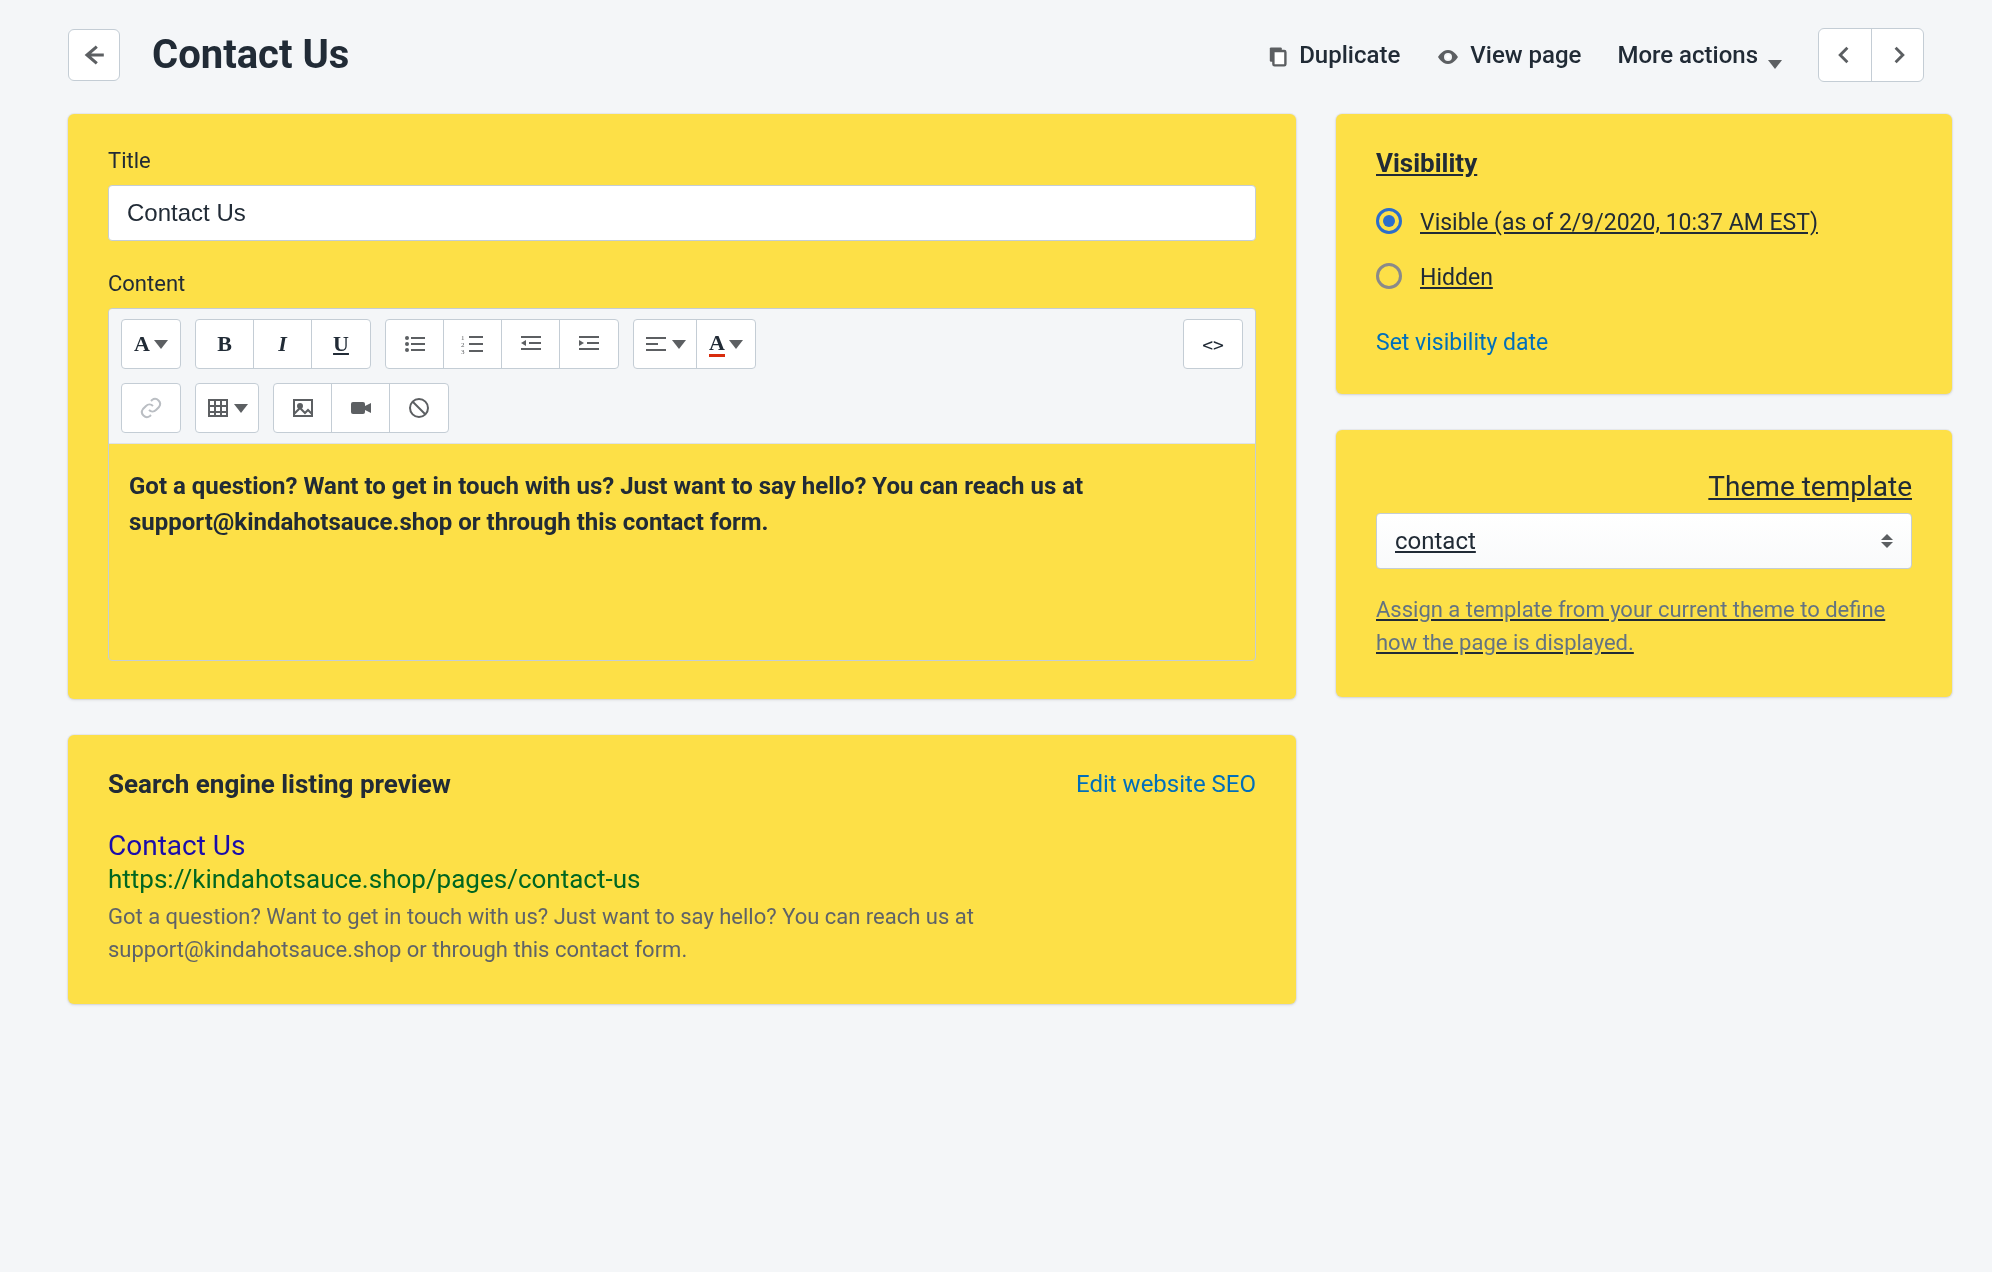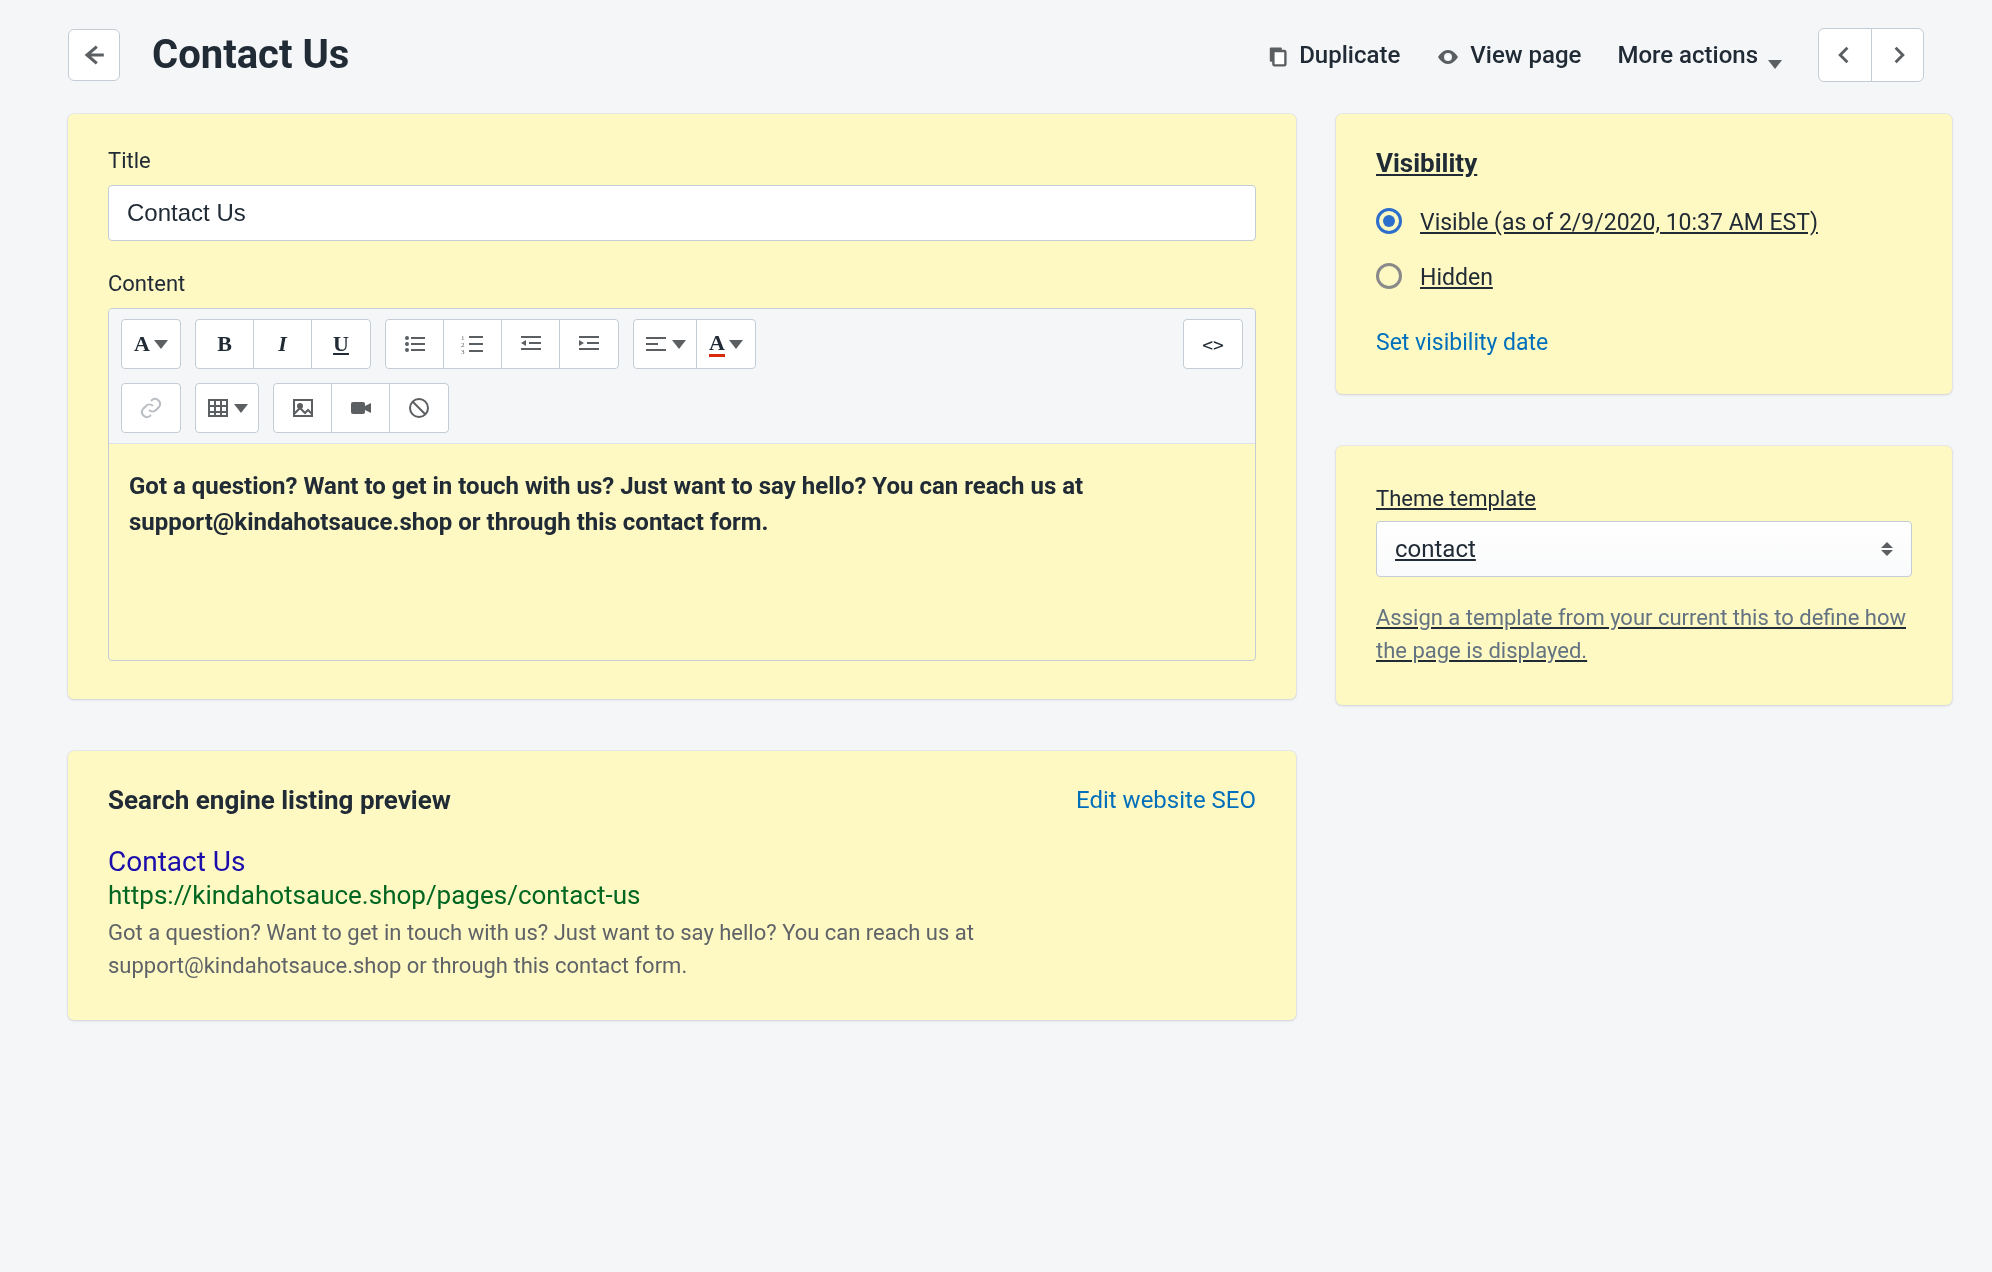--- a/index.html
+++ b/index.html
@@ -27,21 +27,21 @@
   .header-actions { margin-left: auto; display: flex; align-items: center; gap: 36px; }
   .hdr-action { display: flex; align-items: flex-end; gap: 10px; font-size: 24px; font-weight: 500; color: #212b36; cursor: pointer; }
   .nav-btn-group { display: flex; border: 1px solid #c4cdd5; border-radius: 6px; overflow: hidden; background:#fff; }
   .nav-btn { width: 52px; height: 52px; display:flex; align-items:center; justify-content:center; cursor:pointer; }
   .nav-btn + .nav-btn { border-left: 1px solid #c4cdd5; }
 
   .layout { display: flex; gap: 40px; }
   .col-main { flex: 0 0 1228px; }
   .col-side { flex: 0 0 616px; text-decoration: underline; }
 
-  .card { background: #fef9c3; border-radius: 6px; box-shadow: 0 0 0 1px rgba(63,63,68,0.05), 0 1px 3px rgba(63,63,68,0.15); margin-bottom: 52px; padding: 34px 40px 38px; }
+  .card { background: #fde047; border-radius: 6px; box-shadow: 0 0 0 1px rgba(63,63,68,0.05), 0 1px 3px rgba(63,63,68,0.15); margin-bottom: 36px; padding: 34px 40px 38px; }
   .card-tight { padding: 34px 40px 38px; }
 
   .field-label { font-size: 22px; color: #212b36; margin-bottom: 12px; display:block; }
   .text-input {
     width: 100%;
     height: 56px;
     border: 1px solid #c4cdd5;
     border-radius: 4px;
     padding: 0 18px;
     font-size: 24px;
@@ -114,21 +114,21 @@
     border-radius:4px;
     padding:0 18px;
     font-size:24px;
     display:flex;
     align-items:center;
     justify-content:space-between;
     background: linear-gradient(#fff,#f9fafb);
     cursor:pointer;
   }
   .helper { font-size:22px; color:#637381; line-height:1.5; margin-top:24px; }
-  .sub-label { font-size:22px; margin-bottom:10px; margin-top:6px; }
+  .sub-label { font-size:28px; margin-bottom:10px; margin-top:6px;text-align:right; }
 
   
   svg.i { width:24px; height:24px; }
   svg.i-lg { width:28px; height:28px; }
   .caret { width:0;height:0;border-left:7px solid transparent;border-right:7px solid transparent;border-top:9px solid #5c5f62; }
   .updown { display:flex; flex-direction:column; gap:2px; }
   .updown .u,.updown .d{width:0;height:0;border-left:6px solid transparent;border-right:6px solid transparent;}
   .updown .u{border-bottom:6px solid #5c5f62;}
   .updown .d{border-top:6px solid #5c5f62;}
 </style>
@@ -335,17 +335,17 @@
 
       <div class="card card-tight">
         <div class="sub-label">Theme template</div>
         <div class="select">
           <span>contact</span>
           <span class="updown">
               <span class="u"></span>
               <span class="d"></span>
             </span>
         </div>
-        <div class="helper">Assign a template from your current this to define how the page is displayed.</div>
+        <div class="helper">Assign a template from your current theme to define how the page is displayed.</div>
       </div>
     </div>
   </div>
 </div>
 
 </body></html>

